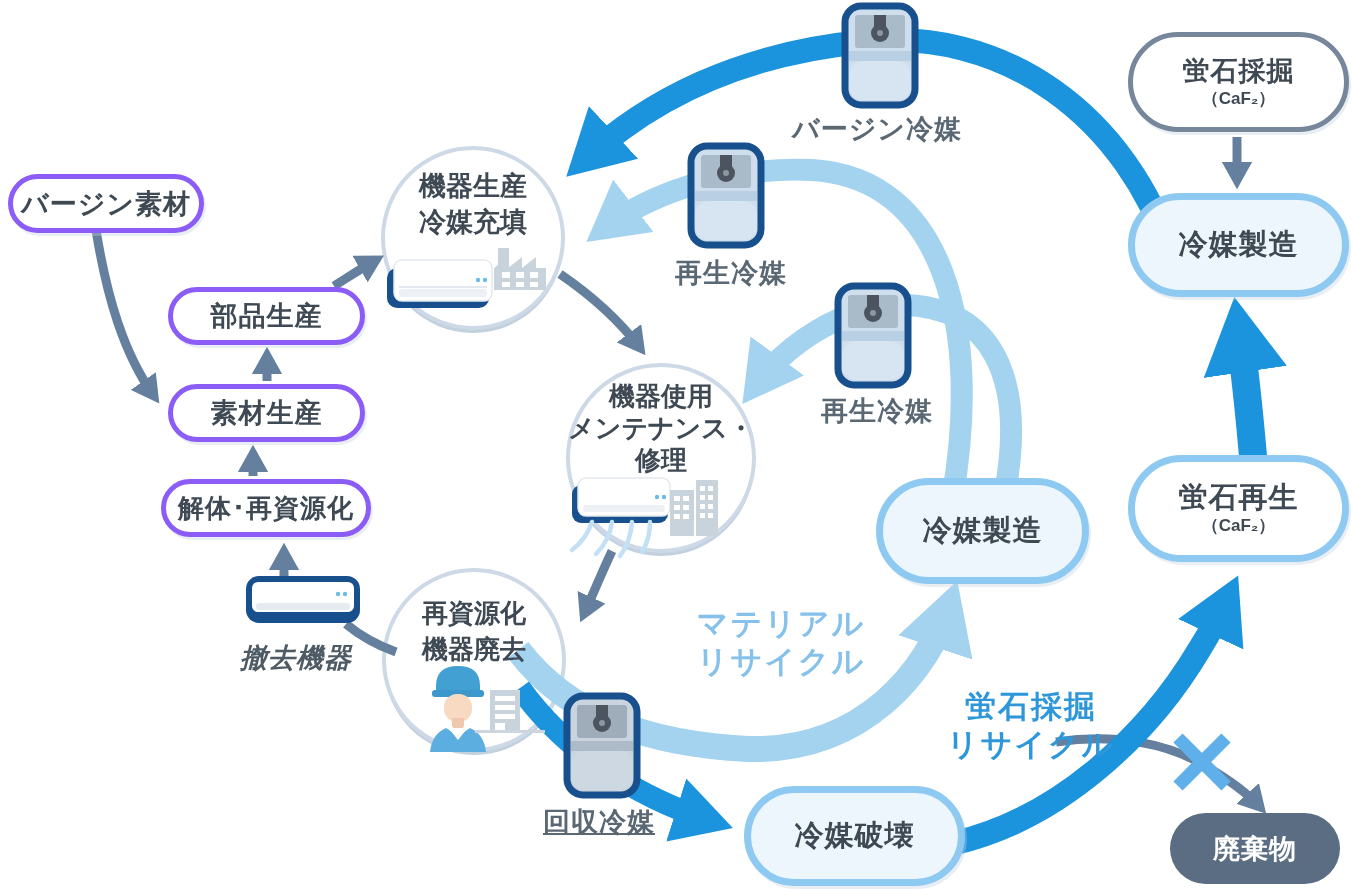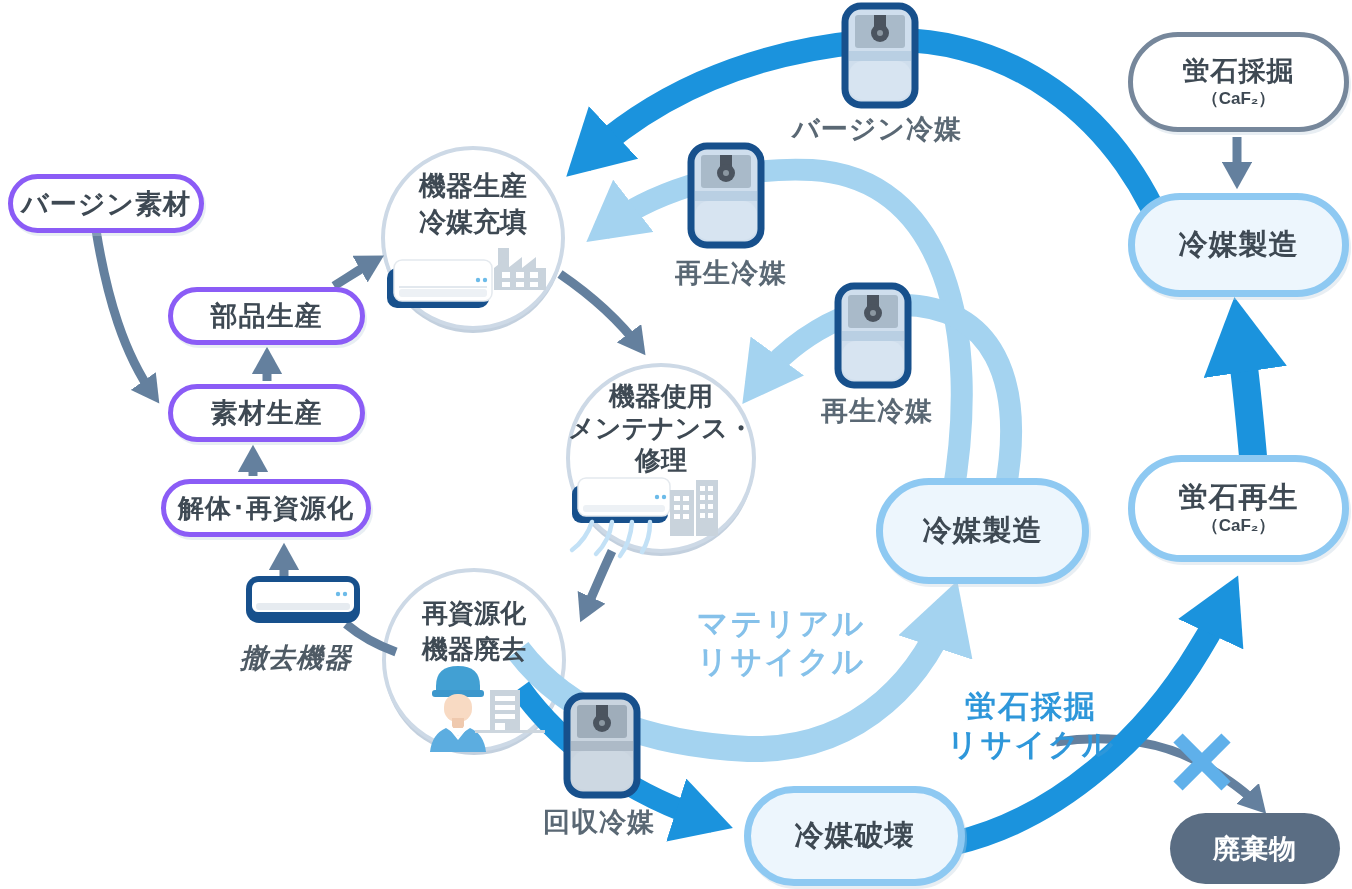--- a/index.html
+++ b/index.html
@@ -243,21 +243,21 @@
   <div>修理</div>
 </div>
 <div class="circle-label" style="left:374px;top:597px;width:200px;font-size:26px;line-height:36px;">
   <div>再資源化</div>
   <div>機器廃去</div>
 </div>
 
 <div class="flow-label" style="left:777px;top:111px;width:200px;">バージン冷媒</div>
 <div class="flow-label" style="left:651px;top:255px;width:160px;">再生冷媒</div>
 <div class="flow-label" style="left:797px;top:393px;width:160px;">再生冷媒</div>
-<div class="flow-label" style="left:519px;top:804px;width:160px;">回収冷媒</div>
+<div class="flow-label" style="left:519px;top:804px;width:160px;text-decoration:underline;">回収冷媒</div>
 <div class="flow-label" style="left:216px;top:640px;width:160px;color:#4e5a64;font-style:italic;">撤去機器</div>
 
 <div class="recycle-label material" style="left:681px;top:605px;width:200px;">
   <div>マテリアル</div>
   <div>リサイクル</div>
 </div>
 <div class="recycle-label chemical" style="left:931px;top:688px;width:200px;">
   <div>蛍石採掘</div>
   <div>リサイクル</div>
 </div>

